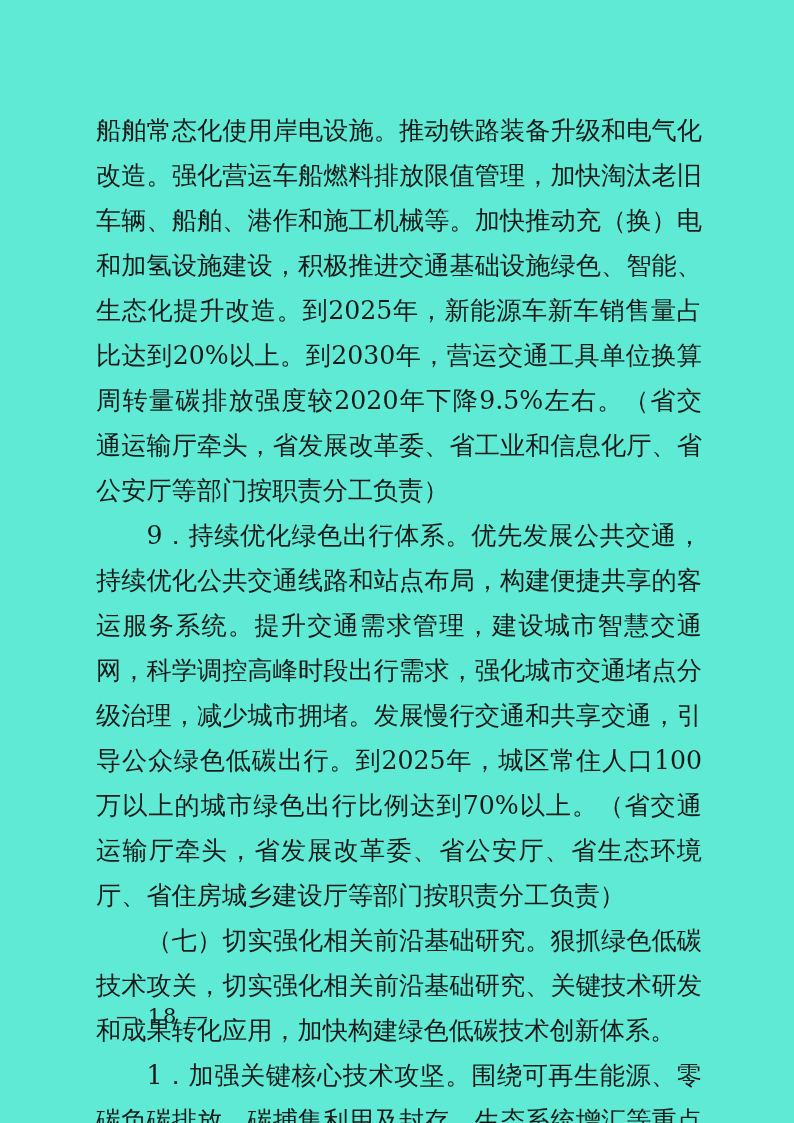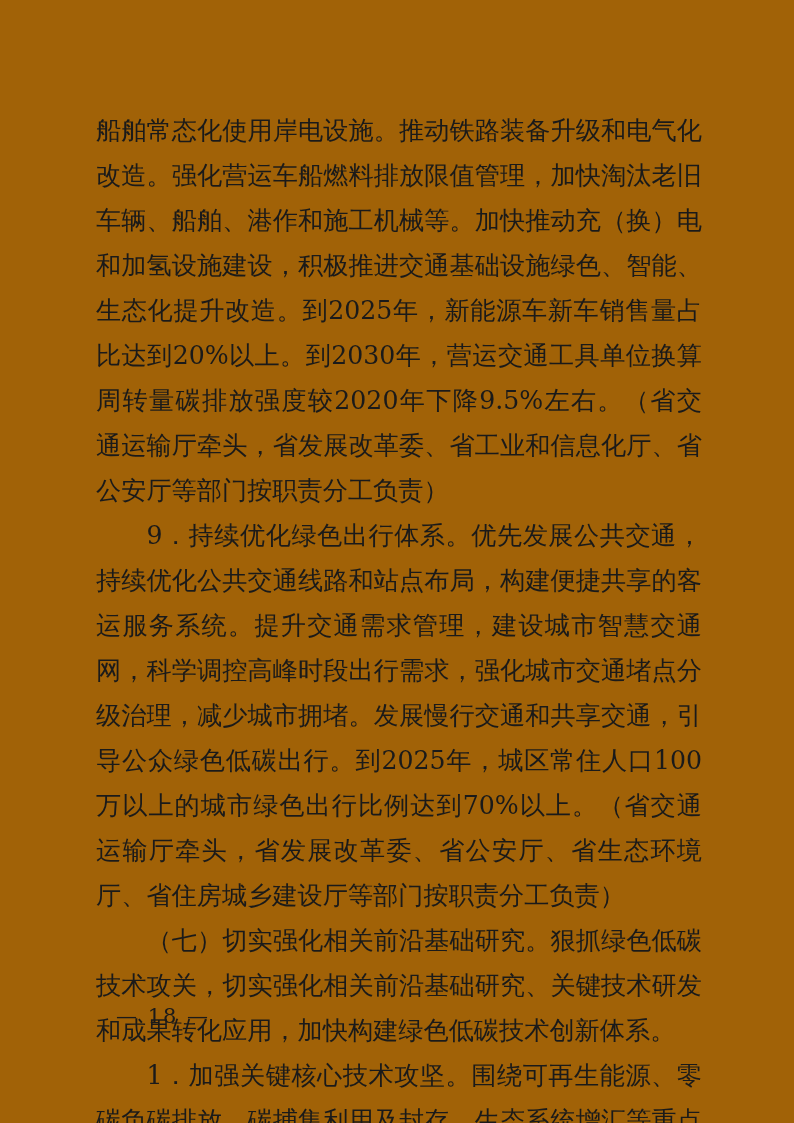--- a/index.html
+++ b/index.html
@@ -15,21 +15,21 @@
     overflow: hidden;
     font-family: "DejaVu Serif", "Liberation Serif", serif;
   }
 
   .page {
     position: absolute;
     left: 0;
     top: 0;
     width: 794px;
     height: 1123px;
-    background: #a16207;
+    background: #5eead4;
   }
 
   .text-block {
     position: absolute;
     left: 96px;
     top: 108px;
     width: 606px;
   }
 
   .para {

